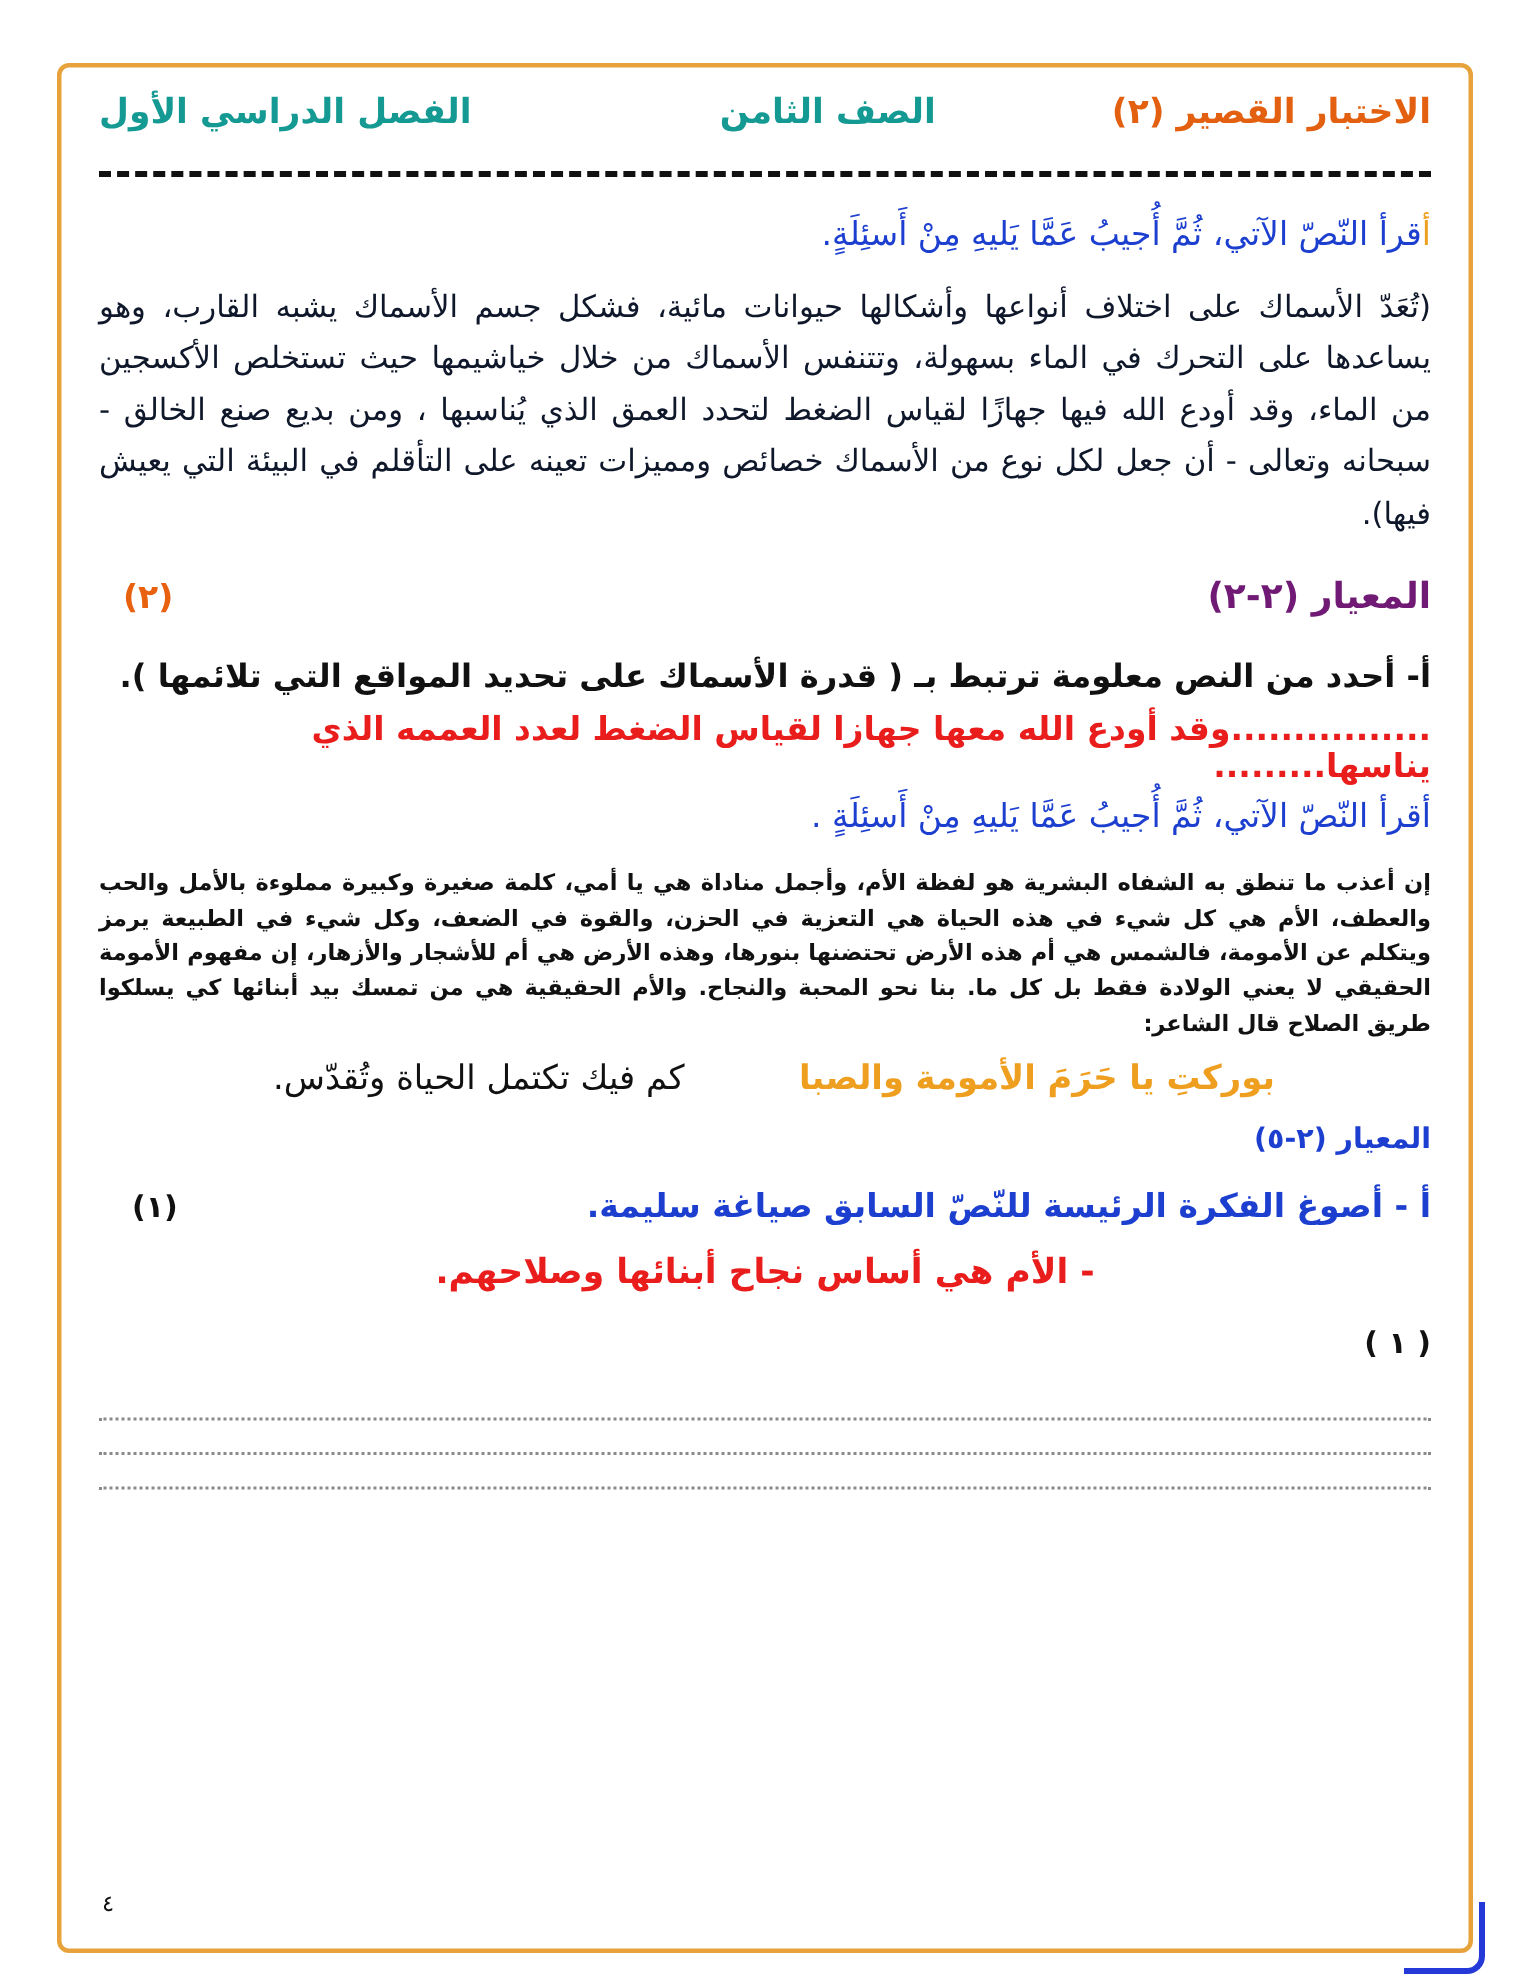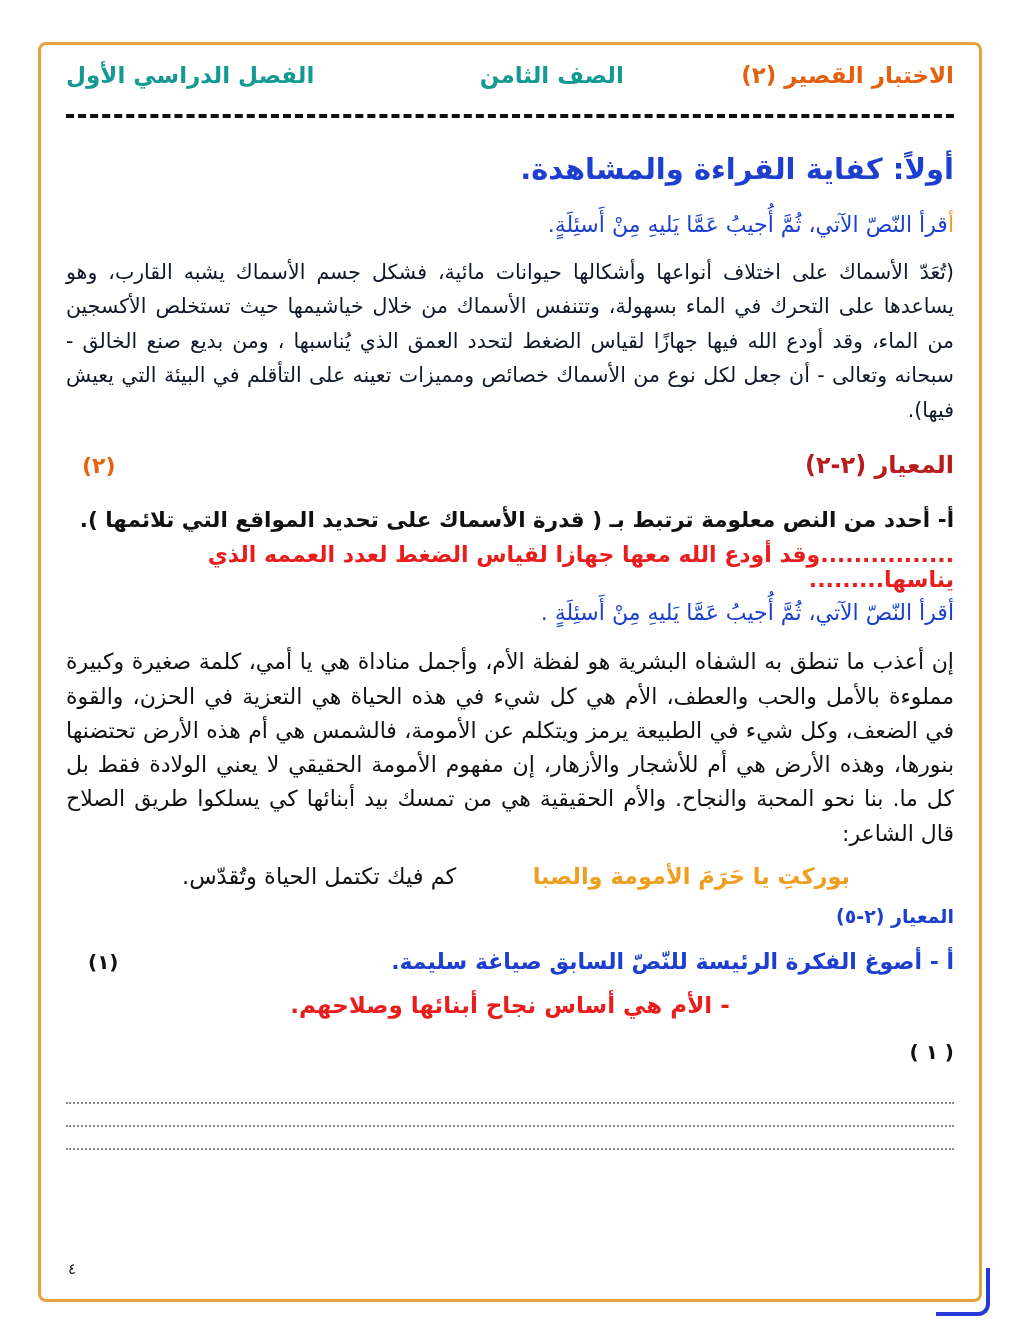--- a/index.html
+++ b/index.html
@@ -64,35 +64,36 @@
   .instruction .initial{color:#ef9f1f;}
   .passage{
     margin-top:18px;
     font-size:20.5px;
     line-height:1.68;
     color:#0f172a;
     text-align:justify;
   }
   .passage-2{
     margin-top:20px;
-    font-size:22px;
+    font-size:15px;
     line-height:1.56;
     color:#111111;
     text-align:justify;
+    font-weight:bold;
   }
   .standard-row{
     display:flex;
     justify-content:space-between;
     align-items:baseline;
     margin-top:24px;
   }
   .standard-label{
     font-size:24px;
     font-weight:bold;
-    color:#b91c1c;
+    color:#701a75;
   }
   .standard-marks{
     font-size:22px;
     font-weight:bold;
     color:#e8610e;
     padding-left:16px;
   }
   .question-black{
     margin-top:28px;
     font-size:21.5px;
@@ -173,21 +174,20 @@
   <div class="content">
 
     <div class="header-row">
       <span class="exam-title">الاختبار القصير (٢)</span>
       <span class="grade-title">الصف الثامن</span>
       <span class="semester-title">الفصل الدراسي الأول</span>
     </div>
 
     <div class="dashed-divider"></div>
 
-    <div class="section-heading">أولاً: كفاية القراءة والمشاهدة.</div>
 
     <div class="instruction">
       <span class="initial">أ</span><span>قرأ النّصّ الآتي، ثُمَّ أُجيبُ عَمَّا يَليهِ مِنْ أَسئِلَةٍ.</span>
     </div>
 
     <div class="passage">(تُعَدّ الأسماك على اختلاف أنواعها وأشكالها حيوانات مائية، فشكل جسم الأسماك يشبه القارب، وهو يساعدها على التحرك في الماء بسهولة، وتتنفس الأسماك من خلال خياشيمها حيث تستخلص الأكسجين من الماء، وقد أودع الله فيها جهازًا لقياس الضغط لتحدد العمق الذي يُناسبها ، ومن بديع صنع الخالق - سبحانه وتعالى - أن جعل لكل نوع من الأسماك خصائص ومميزات تعينه على التأقلم في البيئة التي يعيش فيها).</div>
 
     <div class="standard-row">
       <span class="standard-label">المعيار (٢-٢)</span>
       <span class="standard-marks">(٢)</span>

